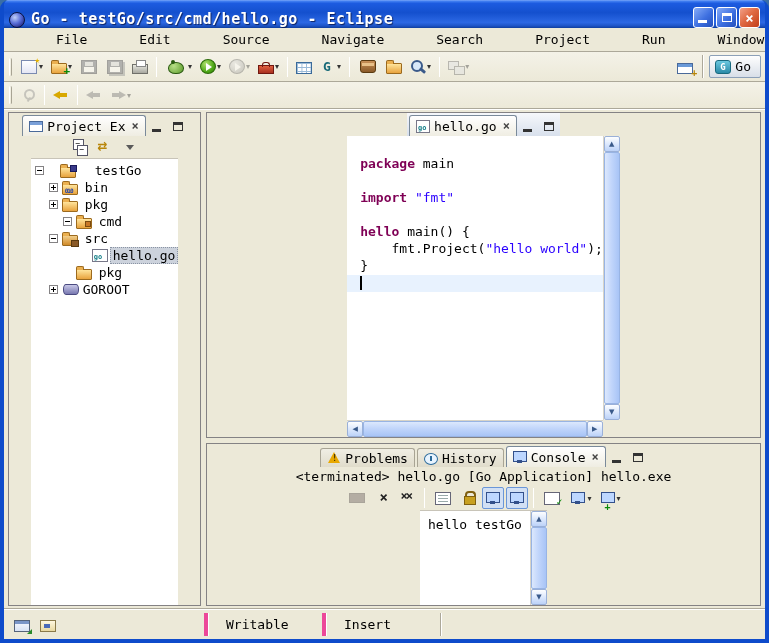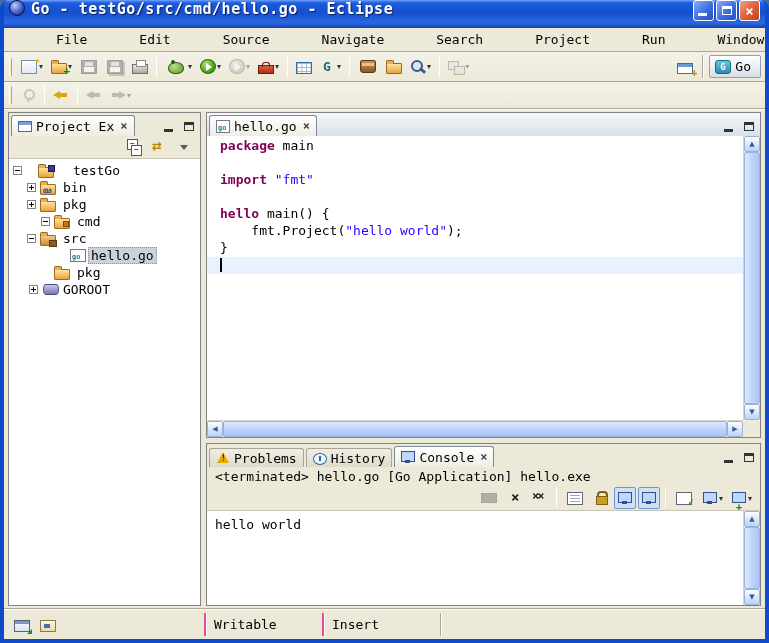--- a/index.html
+++ b/index.html
@@ -3,21 +3,21 @@
 <meta charset="utf-8">
 <style>
   *{margin:0;padding:0;box-sizing:border-box;}
   html,body{width:769px;height:643px;overflow:hidden;}
   body{font-family:"DejaVu Sans Mono",monospace;font-size:13px;background:#3A6EA5;color:#000;}
 
   .window{position:absolute;inset:0;border:4px solid #0E4BCB;border-top:none;border-radius:9px 9px 0 0;
           background:#ECE9D8;display:flex;flex-direction:column;}
 
   
-  .titlebar{flex:0 0 28px;height:28px;border-radius:5px 5px 0 0;display:flex;align-items:flex-start;padding:0 5px;
+  .titlebar{flex:0 0 28px;height:28px;border-radius:5px 5px 0 0;display:flex;align-items:flex-end;padding:0 5px;
     background:linear-gradient(180deg,#7AA7F8 0%,#3E7CF0 5%,#1C5BE0 12%,#1450CE 45%,#2C68E4 80%,#1E55C8 92%,#0F3E9E 100%);}
   .title-icon{width:16px;height:16px;border-radius:50%;flex:0 0 16px;
     background:radial-gradient(circle at 35% 32%,#BFD0F8,#5A6ED8 45%,#28308F 80%,#141A60);border:1px solid #0A1440;}
   .title-text{color:#fff;font-weight:bold;font-size:15px;margin-left:6px;flex:1;white-space:nowrap;overflow:hidden;
     text-shadow:1px 1px 1px rgba(0,0,30,.65);letter-spacing:.5px;}
   .win-btn{width:21px;height:21px;margin-left:2px;border:1px solid #fff;border-radius:3px;display:flex;
     align-items:center;justify-content:center;color:#fff;position:relative;}
   .win-min,.win-max{background:linear-gradient(135deg,#86ACF8 0%,#3D6FE0 55%,#2450BC 100%);}
   .win-close{background:linear-gradient(135deg,#F2A088 0%,#E06A43 45%,#C23E18 100%);font-size:14px;font-weight:bold;}
   .g-winmin{position:absolute;left:4px;bottom:4px;width:9px;height:3px;background:#fff;}
@@ -108,21 +108,21 @@
 
   
   .i-collapse::before,.i-collapse::after{content:"−";position:absolute;width:9px;height:9px;border:1px solid #556;
         background:#fff;font-size:8px;line-height:7px;text-align:center;}
   .i-collapse::before{left:1px;top:0;} .i-collapse::after{left:5px;top:6px;}
   .i-link::after{content:"⇄";position:absolute;left:1px;top:0;color:#B8860B;font-weight:bold;font-size:12px;font-family:"DejaVu Sans",sans-serif;}
   .i-viewmenu::after{content:"";position:absolute;left:4px;top:6px;border-left:4px solid transparent;border-right:4px solid transparent;border-top:5px solid #5A5A5A;}
 
   
   .main{flex:1;display:flex;gap:5px;padding:3px 4px 2px;min-height:0;}
-  .panel{border:1px solid #848284;background:#ECE9D8;display:flex;flex-direction:column;min-width:0;min-height:0;}
+  .panel{border:1px solid #848284;background:#ECE9D8;display:flex;flex-direction:column;min-width:0;min-height:0;align-items:center;}
   .left{flex:0 0 193px;width:193px;}
   .rightcol{flex:1;display:flex;flex-direction:column;gap:5px;min-width:0;}
   .editor-panel{flex:1;}
   .console-panel{flex:0 0 163px;}
 
   .tabbar{flex:0 0 23px;display:flex;align-items:flex-end;padding:2px 2px 0;}
   .editor-panel .tabbar{background:linear-gradient(180deg,#F6F8FB,#D8E0EC);}
   .tab{display:inline-flex;align-items:center;height:21px;padding:0 6px;margin-right:2px;border:1px solid #7A8A9A;
        border-bottom:none;border-radius:3px 3px 0 0;background:linear-gradient(#FFFFFF,#EFEDE2);white-space:nowrap;}
   .tab.inactive{height:19px;background:linear-gradient(#F0EEE4,#E0DCCB);border-color:#A8A494;}
@@ -161,21 +161,21 @@
   .tr-src::after{content:"";position:absolute;right:-2px;bottom:-2px;width:6px;height:5px;background:#8A5A28;border:1px solid #5A3A10;}
   .tr-pkg::after{content:"";position:absolute;right:0;bottom:1px;width:4px;height:4px;background:#C87828;border:1px solid #7A4A10;}
   .tr-gofile{width:11px;height:13px;margin:1px 2px;background:#fff;border:1px solid #778;}
   .tr-gofile::after{content:"go";position:absolute;left:1px;top:3px;font-size:7px;font-weight:bold;color:#18808A;}
   .tr-lib{width:13px;height:11px;margin:3px 1px;border:1px solid #4A4A80;border-radius:3px/5px;background:linear-gradient(#C8C8E8,#7878B0);}
   .tlabel{padding:1px 3px;}
   .tlabel.sel{background:#CCD2DC;border:1px dotted #8A94A4;padding:0 2px;}
 
   
   .ebody{flex:1;display:grid;grid-template-columns:1fr 17px;grid-template-rows:1fr 17px;background:#fff;min-height:0;}
-  .code{padding:2px 0 0 13px;overflow:hidden;}
+  .code{padding:20px 0 0 13px;overflow:hidden;}
   .cl{height:17px;white-space:pre;}
   .cl .kw{color:#7F0055;font-weight:bold;}
   .cl .str{color:#2A00FF;}
   .cl.cur{background:#E8F2FE;margin-left:-13px;padding-left:13px;}
   .caret{display:inline-block;width:2px;height:14px;background:#000;vertical-align:text-bottom;}
   .vsb{display:flex;flex-direction:column;background:#F2F1EA;border-left:1px solid #D8D4C8;}
   .hsb{display:flex;background:#F2F1EA;border-top:1px solid #D8D4C8;}
   .sb-btn{flex:0 0 16px;height:16px;width:16px;display:flex;align-items:center;justify-content:center;font-size:7px;color:#3A5A8A;
         background:linear-gradient(#FDFEFF,#D6E4FC 60%,#BCD2F8);border:1px solid #9AB0D8;border-radius:2px;font-family:"DejaVu Sans",sans-serif;}
   .sb-thumb{flex:1;background:linear-gradient(90deg,#DCE8FD,#C2D6FB 45%,#A8C4F6);border:1px solid #98B4E4;border-radius:2px;}
@@ -184,21 +184,21 @@
 
   
   .cstat{flex:0 0 19px;padding:2px 8px 0;white-space:nowrap;overflow:hidden;}
   .ctools{flex:0 0 24px;display:flex;align-items:center;justify-content:flex-end;padding:0 4px;}
   .cbody{flex:1;display:grid;grid-template-columns:1fr 17px;background:#fff;border-top:1px solid #C8C4B8;min-height:0;}
   .cout{padding:6px 8px;white-space:pre;}
 
   
   .statusbar{flex:0 0 31px;border-top:1px solid #ACA899;box-shadow:inset 0 1px 0 #fff;display:flex;align-items:stretch;padding:4px 2px 3px;}
   .sb-left{flex:0 0 198px;display:flex;align-items:center;gap:10px;padding-left:8px;}
-  .sb-cell{flex:0 0 118px;border-left:2px solid #ec4899;box-shadow:inset 1px 0 0 #fff;display:flex;align-items:center;padding-left:8px;white-space:nowrap;}
+  .sb-cell{flex:0 0 118px;border-left:4px solid #ec4899;box-shadow:inset 1px 0 0 #fff;display:flex;align-items:center;padding-left:18px;white-space:nowrap;}
   .sb-fill{flex:1;border-left:1px solid #ACA899;box-shadow:inset 1px 0 0 #fff;}
   .i-fastview{width:14px;height:12px;margin-top:2px;border:1px solid #55637A;background:linear-gradient(#F8FAFF,#D8E2F4);}
   .i-fastview::before{content:"";position:absolute;top:0;left:0;right:0;height:3px;background:#7A96C8;}
   .i-fastview::after{content:"";position:absolute;right:-3px;bottom:-3px;border-bottom:5px solid #2A8A2A;border-left:5px solid transparent;}
   .i-sel0{width:14px;height:12px;margin-top:2px;border:1px solid #8A7A4A;background:linear-gradient(#FFF8E0,#E8D8A0);}
   .i-sel0::after{content:"";position:absolute;left:3px;top:3px;width:6px;height:4px;background:#4A6AB8;}
 </style>
 </head>
 <body>
 
@@ -385,21 +385,21 @@
             <div class="trow" style="padding-left: 46px;">
               <span class="hspace"></span>
               <span class="tico tr-gofile"></span>
               <span class="tlabel sel">hello.go</span>
             </div>
             <div class="trow" style="padding-left: 32px;">
               <span class="hspace"></span>
               <span class="tico tr-folder"></span>
               <span class="tlabel">pkg</span>
             </div>
-            <div class="trow" style=" margin-left: 20px;">
+            <div class="trow" style="padding-left: 18px;">
               <span class="hdl plus"></span>
               <span class="tico tr-lib"></span>
               <span class="tlabel">GOROOT</span>
             </div>
           </div>
       </div>
     </div>
 
     <div class="rightcol">
 
@@ -499,21 +499,21 @@
             <span class="tbtn">
               <span class="ico i-dispc mon"></span>
               <span class="dd">▾</span>
             </span>
             <span class="tbtn">
               <span class="ico i-openc mon"></span>
               <span class="dd">▾</span>
             </span>
           </div>
         <div class="cbody">
-          <div class="cout">hello world</div>
+          <div class="cout">hello testGo</div>
           <div class="vsb">
             <span class="sb-btn">▲</span>
             <span class="sb-thumb"></span>
             <span class="sb-btn">▼</span>
           </div>
         </div>
       </div>
 
     </div>
   </div>

